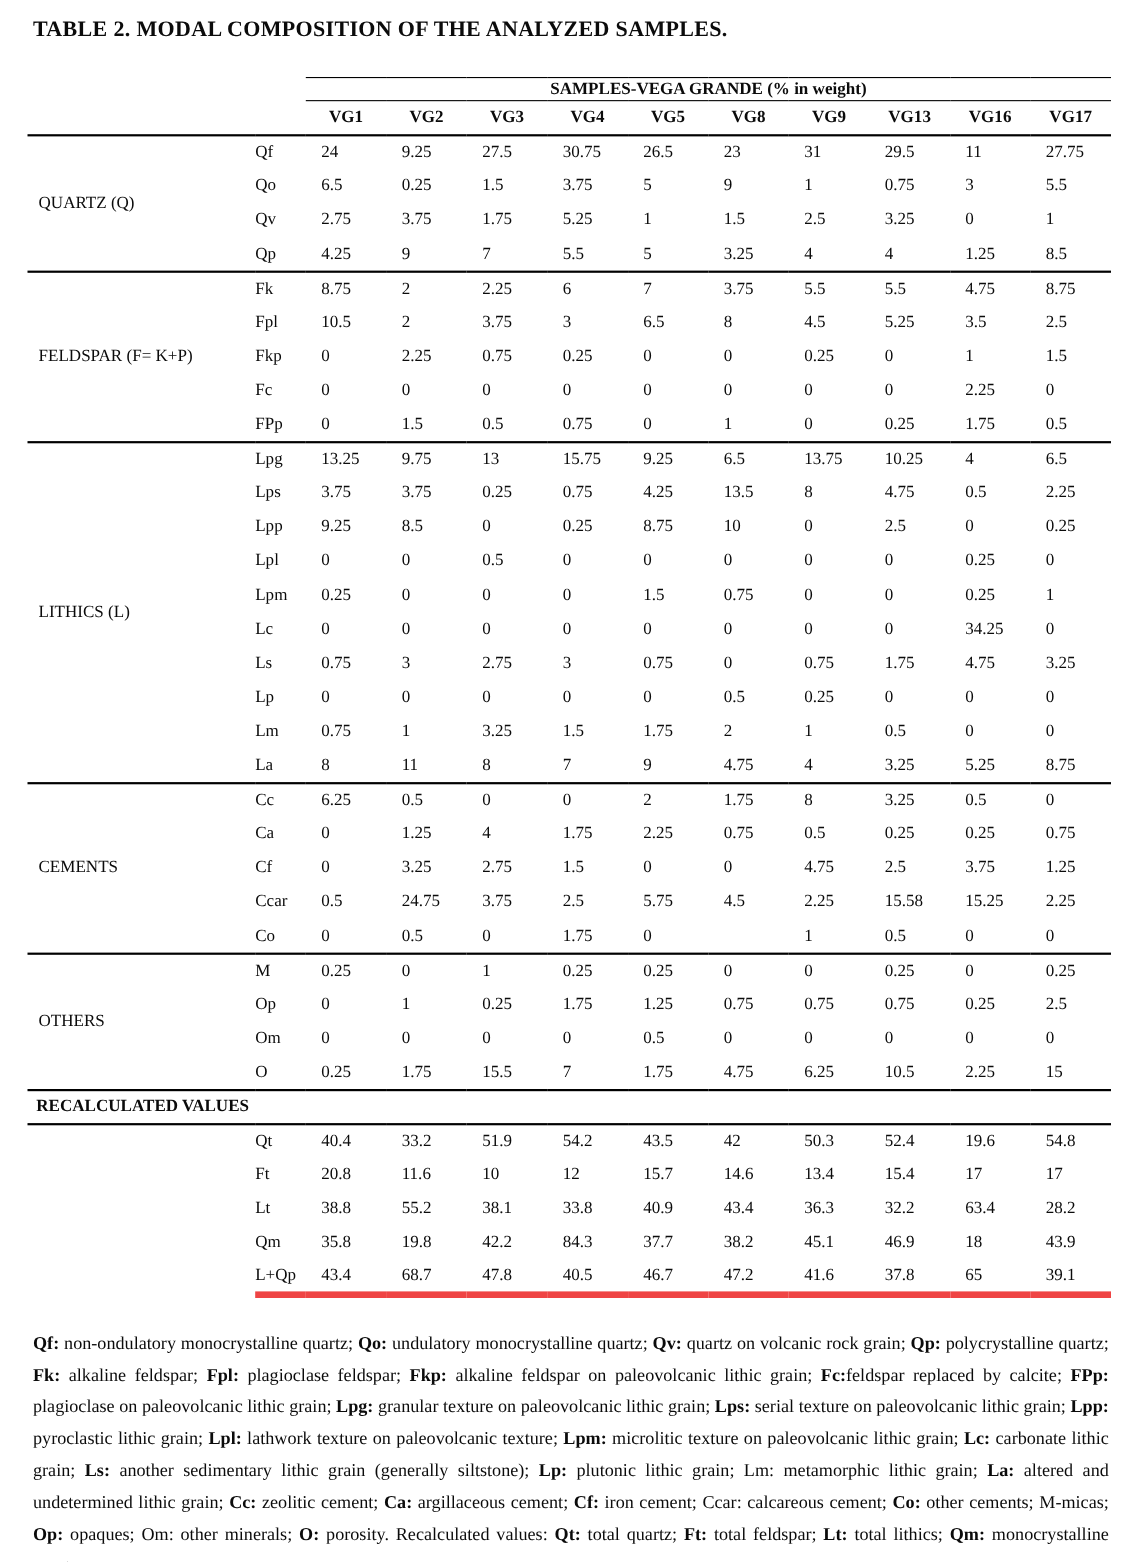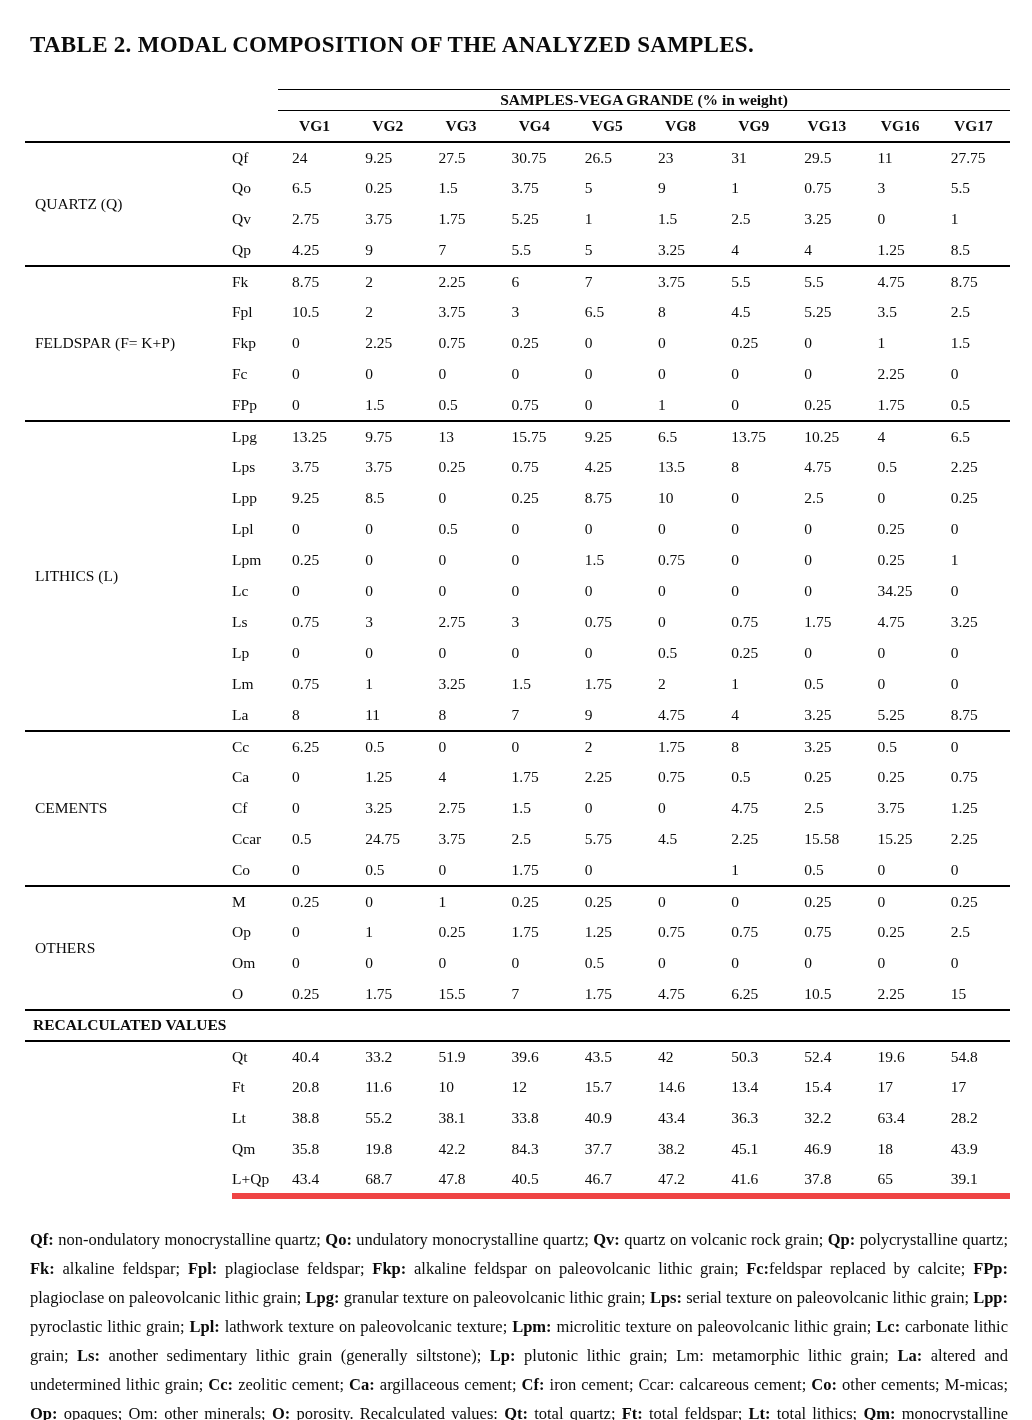--- a/index.html
+++ b/index.html
@@ -1,19 +1,19 @@
 <!DOCTYPE html>
 <html><head>
 <meta charset="utf-8">
 <style>
   * { margin:0; padding:0; box-sizing:border-box; }
   html,body { width:1032px; height:1420px; background:#ffffff; overflow:hidden; }
   body { font-family:"Liberation Serif", serif; color:#0b0b0b; }
   .page { padding:16px 22px 0 25px; }
-  .title { font-size:23px; font-weight:bold; margin-left:5px; letter-spacing:0.3px;margin-top:16px; }
+  .title { font-size:20px; font-weight:bold; margin-left:5px; letter-spacing:0.3px; }
   table { border-collapse:collapse; table-layout:fixed; width:985px; margin-top:31px; font-size:15.5px; }
   td, th { vertical-align:middle; overflow:hidden; white-space:nowrap; }
   .samples-head {
     border-top:1.5px solid #000; border-bottom:1.5px solid #000;
     text-align:center; font-weight:bold; height:21px; font-size:15.5px;
   }
   .corner { border:none; }
   tr.colhead-row th { border-bottom:2px solid #000; height:31px; font-weight:bold; font-size:15.5px; }
   tbody.section > tr:first-child > td { border-top:2px solid #000; }
   tbody tr { height:31px; }
@@ -456,21 +456,21 @@
         <td class="recalc-head" colspan="12">RECALCULATED VALUES</td>
       </tr>
     </tbody>
     <tbody id="recalc-body">
         <tr>
           <td class="group-label" rowspan="5"></td>
           <td class="row-label">Qt</td>
           <td class="val">40.4</td>
           <td class="val">33.2</td>
           <td class="val">51.9</td>
-          <td class="val">39.6</td>
+          <td class="val">54.2</td>
           <td class="val">43.5</td>
           <td class="val">42</td>
           <td class="val">50.3</td>
           <td class="val">52.4</td>
           <td class="val">19.6</td>
           <td class="val">54.8</td>
         </tr>
         <tr>
           <td class="row-label">Ft</td>
           <td class="val">20.8</td>

